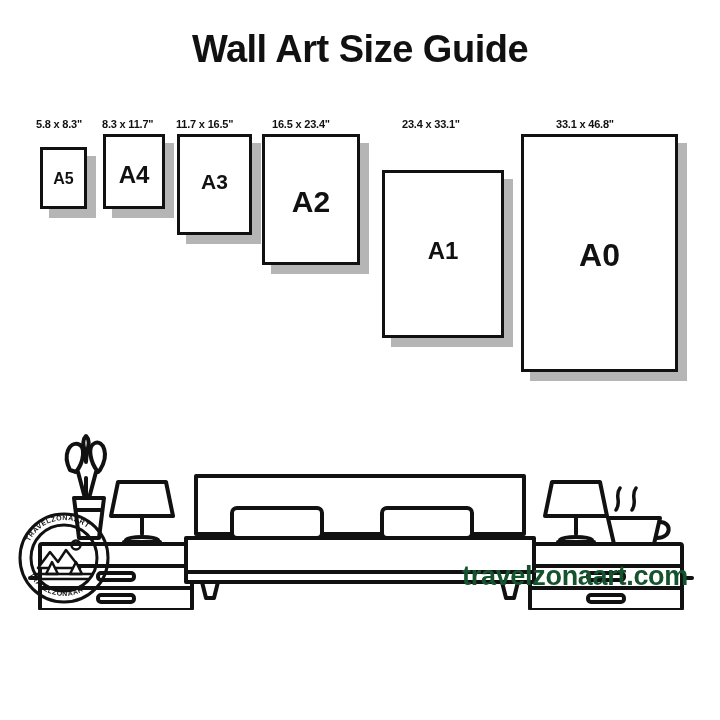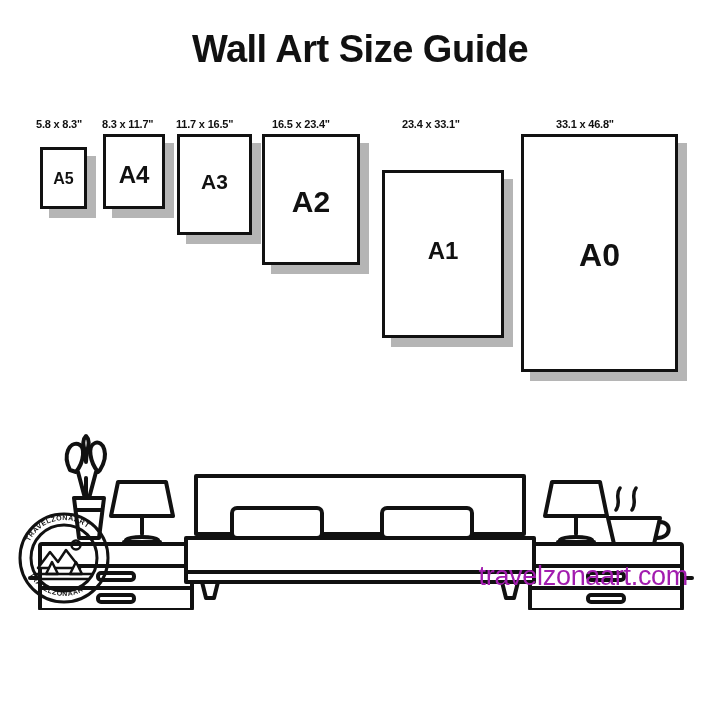--- a/index.html
+++ b/index.html
@@ -84,22 +84,22 @@
     left: 0;
     bottom: 0;
     width: 720px;
     height: 110px;
   }
   .brand-url {
     position: absolute;
     right: 32px;
     bottom: 28px;
     font-size: 27px;
-    font-weight: normal;
-    color: #a21caf;
+    font-weight: bold;
+    color: #14532d;
     letter-spacing: -0.3px;
   }
   .logo {
     position: absolute;
     left: 18px;
     bottom: 16px;
     width: 92px;
     height: 92px;
   }
   .logo-text {

